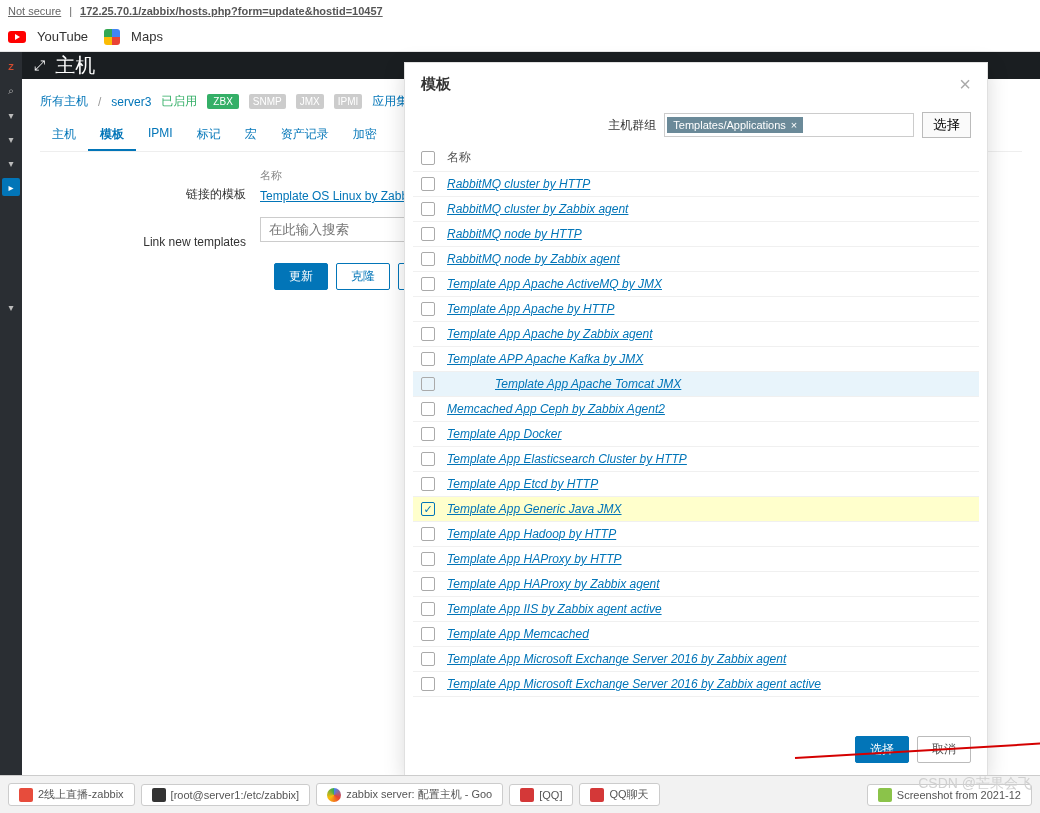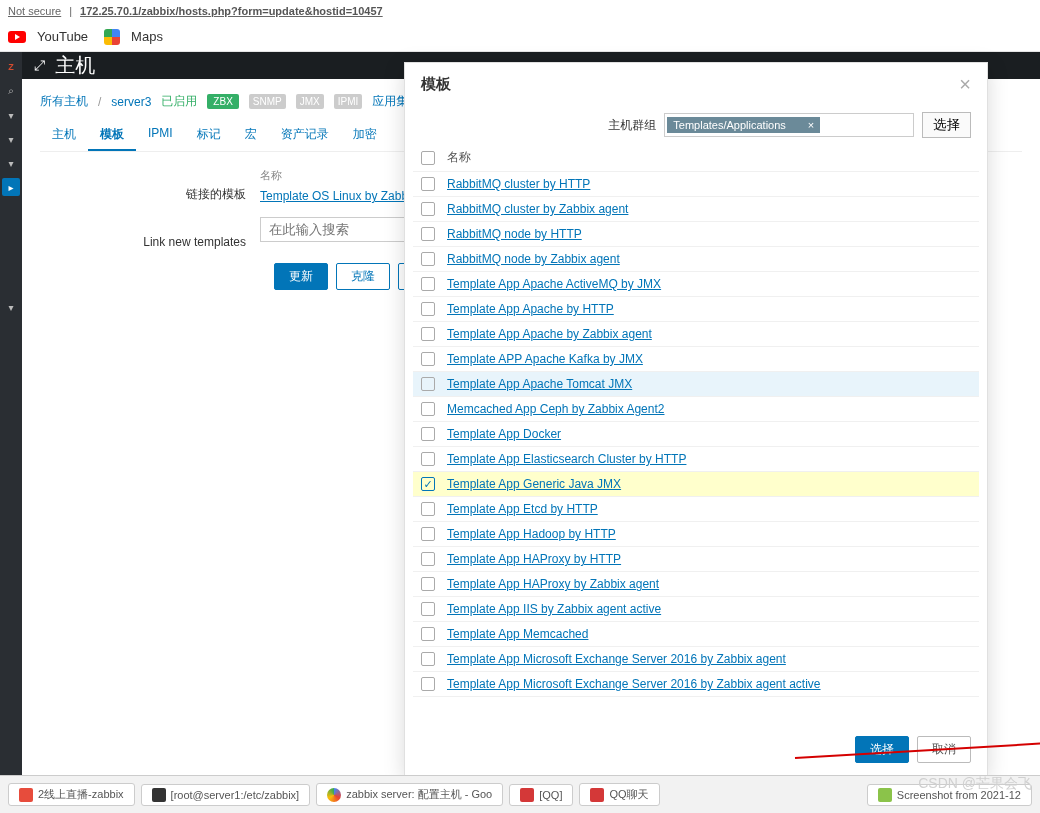--- a/index.html
+++ b/index.html
@@ -38,33 +38,33 @@
 .btn { border: 1px solid #0275b8; background: #fff; color: #0275b8; padding: 4px 14px; font-size: 12px; cursor: pointer; border-radius: 2px; }
 .btn.primary { background: #0275b8; color: #fff; }
 .footer-text { text-align: center; color: #999; font-size: 11px; padding: 20px 0; }
 
 .modal { position: absolute; left: 404px; top: 62px; width: 584px; height: 714px; background: #fff; box-shadow: 0 4px 20px rgba(0,0,0,0.15); display: flex; flex-direction: column; border: 1px solid #e0e0e0; }
 .modal-head { display: flex; justify-content: space-between; align-items: center; padding: 10px 16px; }
 .modal-head h3 { font-size: 15px; font-weight: bold; }
 .modal-head .close { color: #aaa; font-size: 20px; cursor: pointer; }
 .modal-filter { display: flex; justify-content: flex-end; align-items: center; gap: 8px; padding: 6px 16px; }
 .tag-box { border: 1px solid #ccc; padding: 2px; width: 250px; height: 24px; display: flex; align-items: center; }
-.tag { background: #6b8a99; color: #fff; padding: 2px 6px; font-size: 11px; display: inline-flex; align-items: center; gap: 22px; }
+.tag { background: #6b8a99; color: #fff; padding: 2px 6px; font-size: 11px; display: inline-flex; align-items: center; gap: 5px; }
 .tag .x { cursor: pointer; }
 .sel-btn { border: 1px solid #bbb; background: #fafafa; padding: 3px 10px; cursor: pointer; }
 .modal-list { flex: 1; overflow-y: auto; padding: 0 8px; }
 .list-head, .list-row { display: flex; align-items: center; padding: 5px 8px; border-bottom: 1px solid #f0f0f0; }
 .list-head { color: #555; }
 .list-row { cursor: pointer; }
-.list-row.highlighted { background: #e8f4fb; }
+.list-row.highlighted { background: #e8f4fb; gap: 48px; }
 .list-row.checked { background: #ffffcc; }
 .chk { width: 14px; height: 14px; border: 1px solid #aaa; margin-right: 12px; border-radius: 2px; display: inline-flex; align-items: center; justify-content: center; flex-shrink: 0; }
 .chk.on { border-color: #0275b8; color: #0275b8; }
 .chk.on::after { content: "✓"; font-size: 11px; line-height: 1; }
-.list-row .nm { color: #0275b8; text-decoration: underline; }
+.list-row .nm { color: #0275b8; text-decoration: underline; font-style: italic; }
 .modal-foot { padding: 12px 16px; display: flex; justify-content: flex-end; gap: 8px; position: relative; }
 .arrow { position: absolute; left: 380px; bottom: 12px; pointer-events: none; }
 .taskbar { position: absolute; bottom: 0; left: 0; right: 0; height: 38px; background: #f2f2f2; border-top: 1px solid #ccc; display: flex; align-items: center; padding: 0 8px; gap: 6px; font-size: 11px; color: #555; }
 .task-item { background: #fff; border: 1px solid #ccc; padding: 3px 10px; border-radius: 3px; display: flex; align-items: center; gap: 5px; cursor: pointer; }
 .task-icon { width: 14px; height: 14px; border-radius: 2px; }
 .watermark { position: absolute; right: 8px; bottom: 20px; color: #d0d0d0; font-size: 14px; pointer-events: none; margin-left: 28px; }
 </style>
 </head>
 <body>
 
@@ -218,27 +218,27 @@
           <span class="nm">Memcached App Ceph by Zabbix Agent2</span>
         </div>
         <div class="list-row">
           <span class="chk"></span>
           <span class="nm">Template App Docker</span>
         </div>
         <div class="list-row">
           <span class="chk"></span>
           <span class="nm">Template App Elasticsearch Cluster by HTTP</span>
         </div>
+        <div class="list-row">
+          <span class="chk"></span>
+          <span class="nm">Template App Etcd by HTTP</span>
+        </div>
         <div class="list-row checked">
           <span class="chk on"></span>
           <span class="nm">Template App Generic Java JMX</span>
-        </div>
-        <div class="list-row">
-          <span class="chk"></span>
-          <span class="nm">Template App Etcd by HTTP</span>
         </div>
         <div class="list-row">
           <span class="chk"></span>
           <span class="nm">Template App Hadoop by HTTP</span>
         </div>
         <div class="list-row">
           <span class="chk"></span>
           <span class="nm">Template App HAProxy by HTTP</span>
         </div>
         <div class="list-row">

